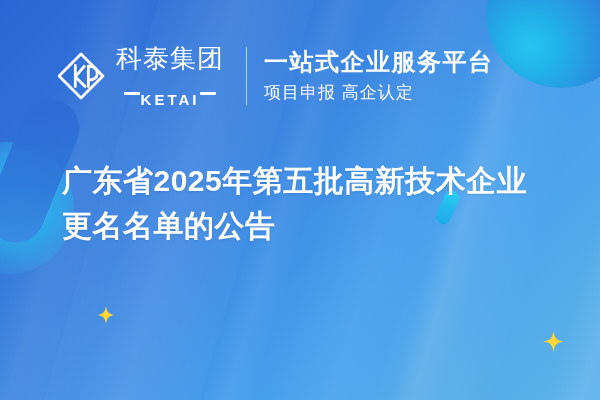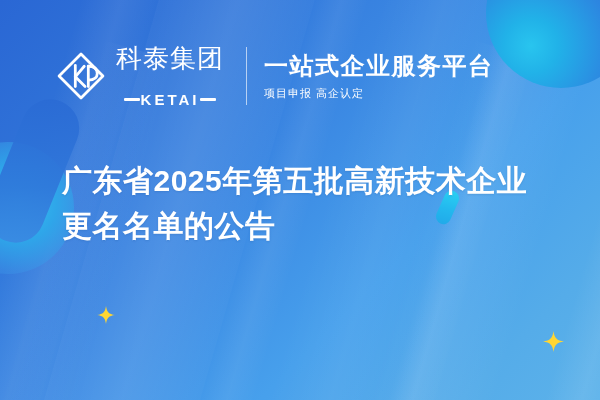--- a/index.html
+++ b/index.html
@@ -103,21 +103,21 @@
 
   #logo-block { display:flex; align-items:center; }
   #logo-mark { width:52px; height:52px; flex:0 0 52px; }
   #logo-text { margin-left:9px; }
   .logo-cn {
     font-size:26px; font-weight:400; color:#ffffff;
     letter-spacing:1px; line-height:1.05;
     white-space:nowrap;
   }
   .logo-en-row {
-    display:flex; align-items:center; gap:1px;
+    display:flex; gap:1px;
     margin-top:20px; justify-content:center;
   }
   .dash { display:block; width:16px; height:3px; background:#fff; border-radius:1px; }
   .logo-en {
     font-size:15px; font-weight:700; color:#ffffff;
     letter-spacing:3px; line-height:1; white-space:nowrap;
   }
 
   #divider {
     width:1px; height:58px;
@@ -125,21 +125,21 @@
     margin:0 17px 0 22px;
     flex:0 0 1px;
   }
 
   #tagline-block { white-space:nowrap; }
   .tagline-main {
     font-size:24px; color:#ffffff; font-weight:700;
     letter-spacing:1.5px; line-height:1.2;
   }
   .tagline-sub {
-    font-size:11px; color:#ffffff; font-weight:400;
+    font-size:17px; color:#ffffff; font-weight:400;
     letter-spacing:1px; line-height:1.3; margin-top:5px;
   }
 
   
   #title-block {
     position:absolute;
     top:158px; left:62px;
     width:510px;
   }
   .title-line {

